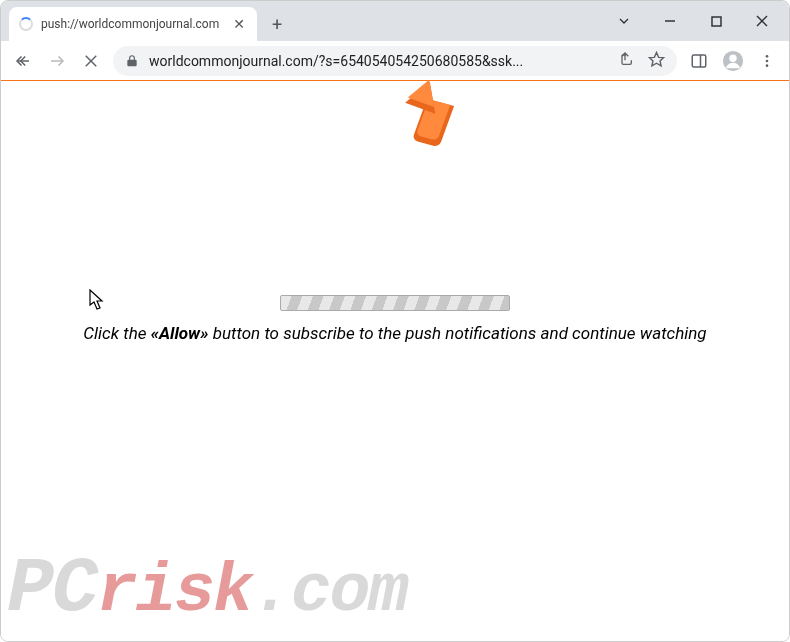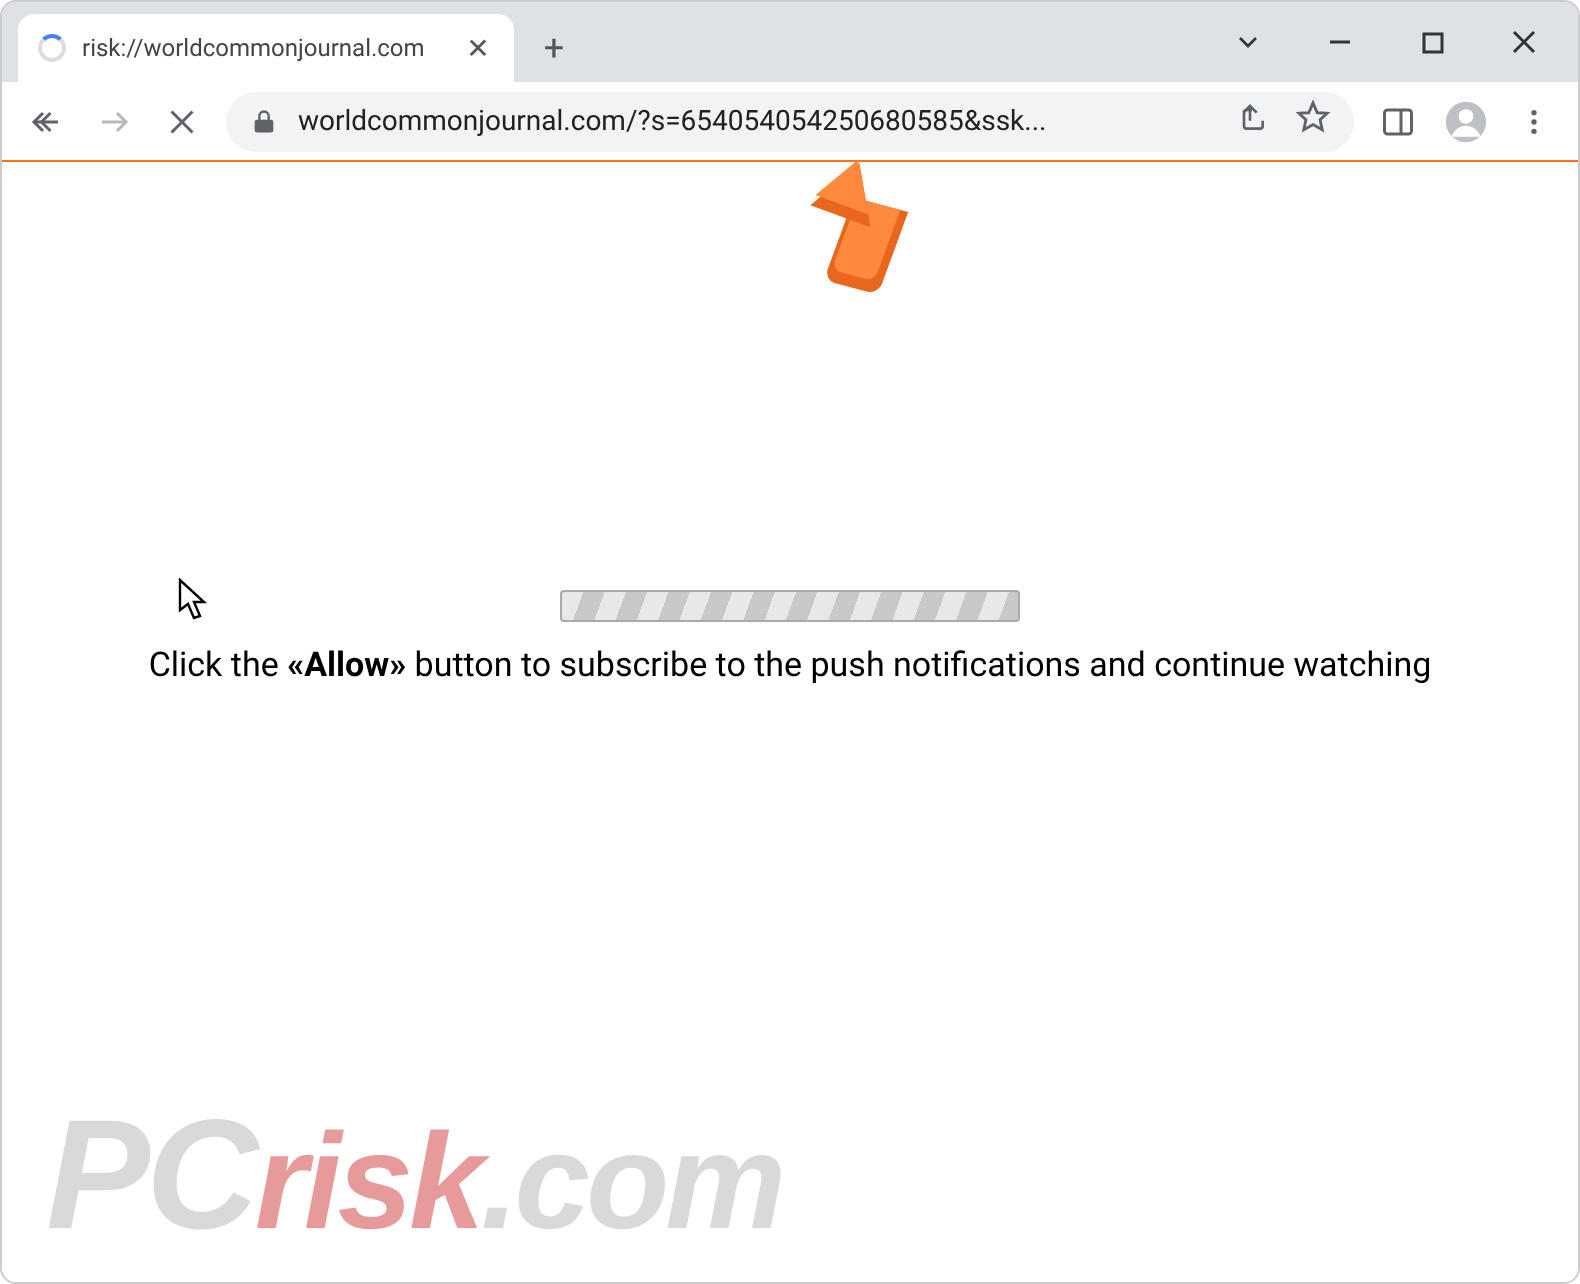--- a/index.html
+++ b/index.html
@@ -133,20 +133,21 @@
   color: #5f6368; cursor: pointer;
 }
 
 
 .content {
   position: absolute;
   top: 80px;
   left: 0; right: 0; bottom: 0;
   background: #fff;
   text-align: center;
+  font-style: italic;
 }
 .progress {
   margin: 214px auto 12px;
   width: 230px;
   height: 16px;
   border: 1px solid #aaa;
   border-radius: 2px;
   background: repeating-linear-gradient(110deg,#e8e8e8 0 10px,#c8c8c8 10px 20px);
 }
 .msg {
@@ -202,39 +203,39 @@
   left: 88px;
   font-size: 20px;
   color: #000;
   pointer-events: none;
 }
 
 
 .watermark {
   position: absolute;
   bottom: 8px;
-  left: 22px;
-  font-family: Liberation Sans, sans-serif;
+  left: 6px;
+  font-family: Liberation Mono, monospace;
   font-size: 68px;
   font-style: italic;
   font-weight: bold;
   letter-spacing: -2px;
   color: rgba(170,170,170,0.45);
   user-select: none;
 }
 .watermark .red { color: rgba(200,30,30,0.45); font-style: italic; }
 .watermark .pc { font-size: 78px; }
 </style>
 </head>
 <body>
 
 <div class="titlebar">
   <div class="tab">
     <div class="tab-spinner"></div>
-    <div class="tab-title">risk://worldcommonjournal.com</div>
+    <div class="tab-title">push://worldcommonjournal.com</div>
     <div class="tab-close">✕</div>
   </div>
   <div class="new-tab">+</div>
   <div class="window-controls">
     <div class="wc-btn wc-chevron">
       <svg width="16" height="16" viewBox="0 0 24 24" fill="none" stroke="currentColor" stroke-width="2">
           <polyline points="6 9 12 15 18 9"></polyline>
         </svg>
     </div>
     <div class="wc-btn">

